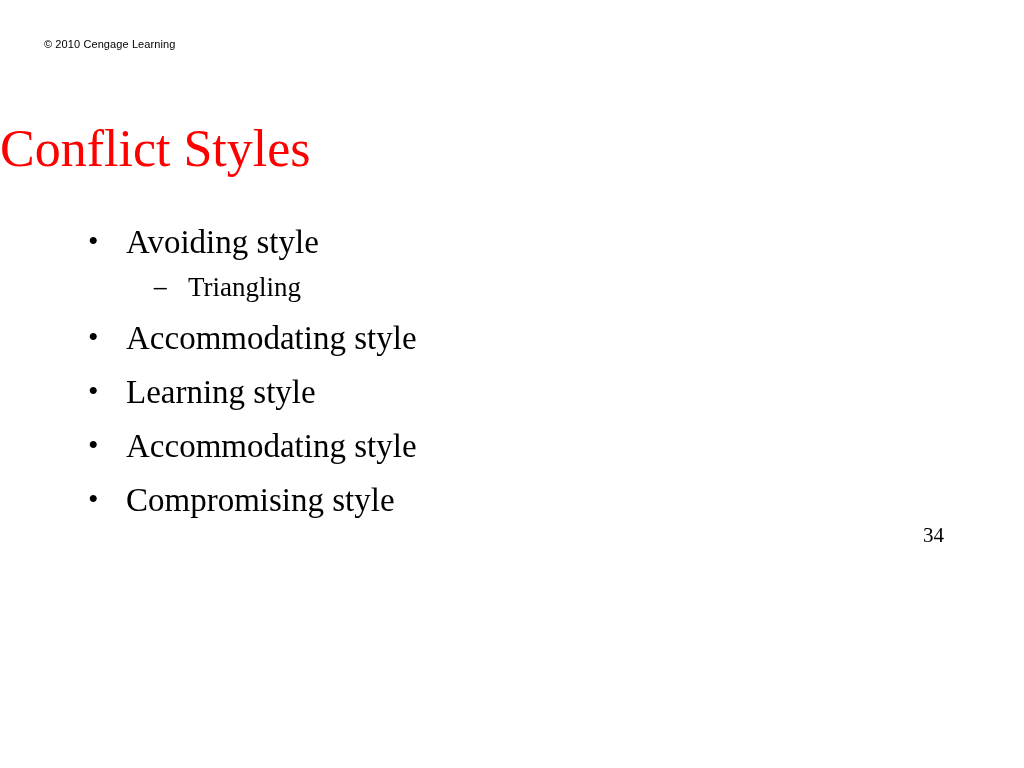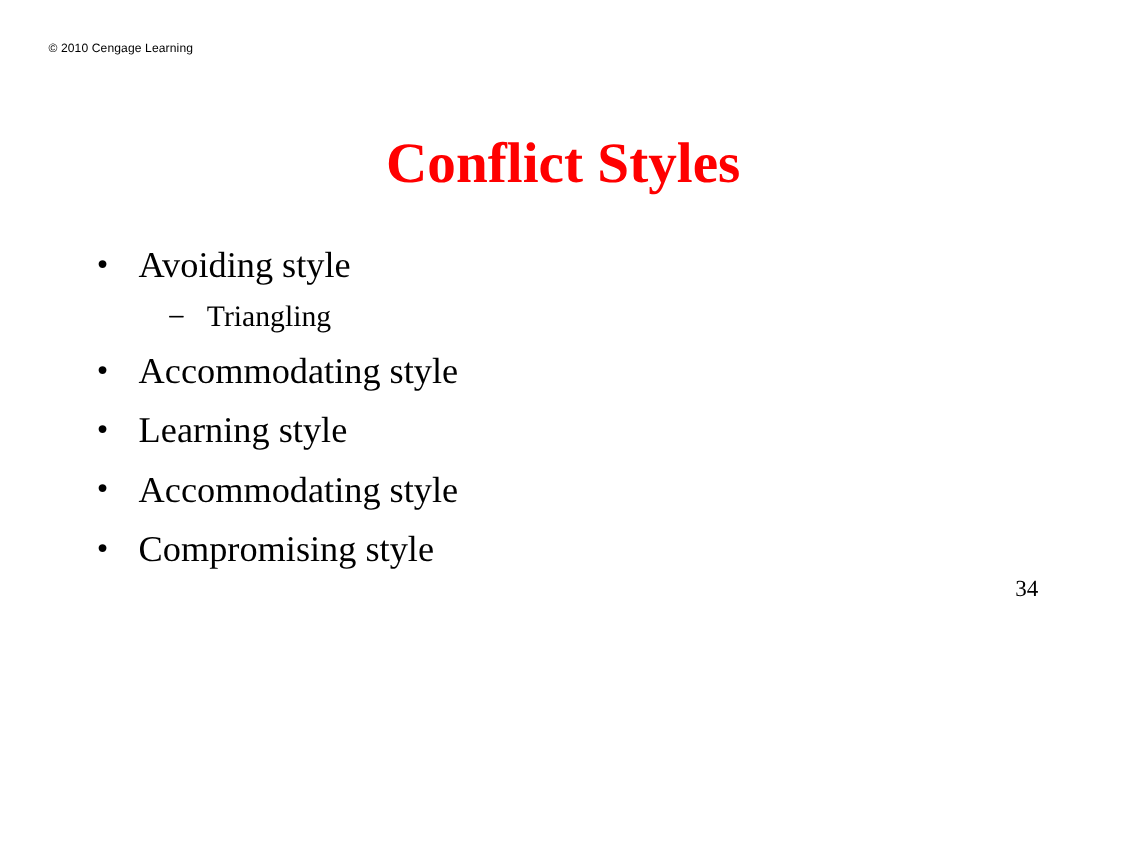--- a/index.html
+++ b/index.html
@@ -28,25 +28,25 @@
     font-family: "Liberation Sans", sans-serif;
     font-size: 11px;
     letter-spacing: 0.1px;
     color: #000000;
   }
   .slide-title {
     position: absolute;
     left: 0;
     right: 0;
     top: 104px;
-    text-align: center;
+    text-align: left;
     color: #ff0000;
     font-size: 52px;
     font-family: "Liberation Serif", serif;
-    font-weight: bold;
+    font-weight: normal;
     line-height: 1.1;
     margin-top: 16px;
   }
   .content {
     position: absolute;
     left: 80px;
     top: 226px;
     right: 60px;
   }
   ul.level1 {

